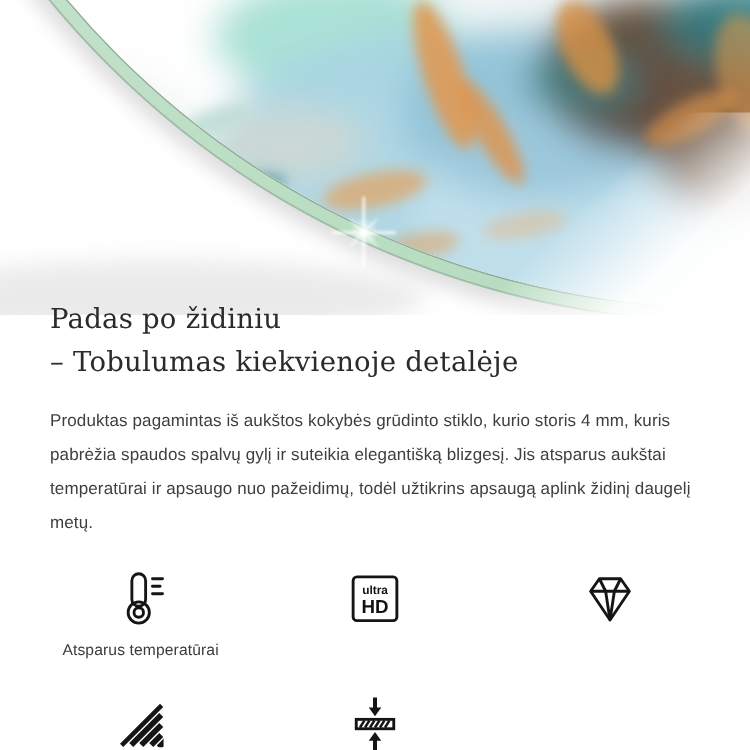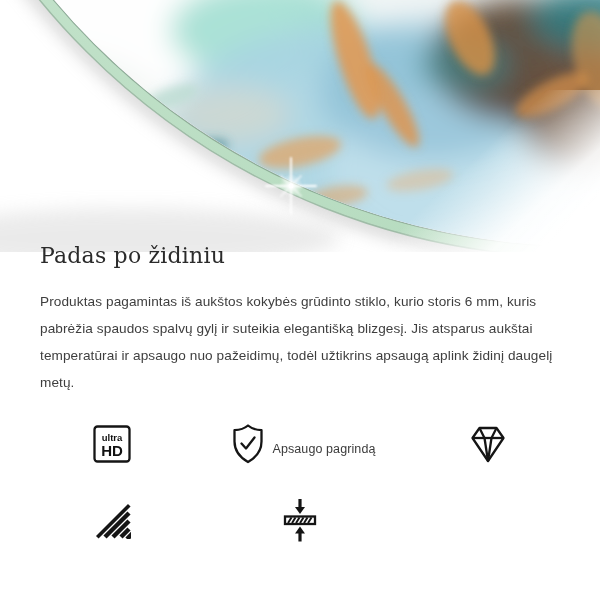--- a/index.html
+++ b/index.html
@@ -19,21 +19,21 @@
   h1 span{display:block;}
   .intro{
     margin:15px 40px 0 40px;width:528px;
     font-size:13.6px;line-height:27px;color:#3e3e3e;letter-spacing:.1px;
   }
   .features{
     margin:24px 24px 0 24px;
     display:grid;grid-template-columns:1fr 1.12fr 1fr;row-gap:28px;
     justify-items:center;
   }
-  .feature{display:flex;flex-direction:row;align-items:center;}
+  .feature{display:flex;flex-direction:column;align-items:center;}
   .feature .icon-box{width:48px;height:48px;display:flex;align-items:center;justify-content:center;}
   .feature .label{margin-top:10px;font-size:12.5px;color:#3b3b3b;letter-spacing:.1px;white-space:nowrap;}
   .ic{stroke:#151515;fill:none;stroke-width:2.3;}
   .uhd-small{font:700 9.5px "Liberation Sans",sans-serif;fill:#111;}
   .uhd-big{font:800 15px "Liberation Sans",sans-serif;fill:#111;}
 </style>
 </head>
 <body>
 
 <div class="hero">
@@ -120,46 +120,53 @@
         <line x1="281" y1="196" x2="301" y2="176" opacity="0.6"></line>
       </g>
       <circle cx="291" cy="186" r="2.4" fill="#ffffff"></circle>
     </g>
   </svg>
 </div>
 
 <main>
   <h1>
     <span>Padas po židiniu</span>
+    <span>– Tobulumas kiekvienoje detalėje</span>
   </h1>
 
-  <p class="intro">Produktas pagamintas iš aukštos kokybės grūdinto stiklo, kurio storis 6 mm, kuris pabrėžia spaudos spalvų gylį ir suteikia elegantišką blizgesį. Jis atsparus aukštai temperatūrai ir apsaugo nuo pažeidimų, todėl užtikrins apsaugą aplink židinį daugelį metų.</p>
+  <p class="intro">Produktas pagamintas iš aukštos kokybės grūdinto stiklo, kurio storis 4 mm, kuris pabrėžia spaudos spalvų gylį ir suteikia elegantišką blizgesį. Jis atsparus aukštai temperatūrai ir apsaugo nuo pažeidimų, todėl užtikrins apsaugą aplink židinį daugelį metų.</p>
 
   <div class="features">
 
+    <div class="feature">
+      <div class="icon-box">
+        <svg width="48" height="48" viewBox="0 0 48 48">
+          <rect class="ic" x="17.5" y="4" width="11" height="26" rx="5.5" fill="#fff"></rect>
+          <circle class="ic" cx="23" cy="35" r="8.5" fill="#fff"></circle>
+          <circle class="ic" cx="23" cy="35" r="3.8"></circle>
+          <g class="ic" stroke-linecap="round">
+            <line x1="34" y1="8" x2="42" y2="8"></line>
+            <line x1="34" y1="14" x2="40" y2="14"></line>
+            <line x1="34" y1="20" x2="42" y2="20"></line>
+          </g>
+        </svg>
+      </div>
+      <div class="label">Atsparus temperatūrai</div>
+    </div>
 
     <div class="feature">
       <div class="icon-box">
         <svg width="48" height="48" viewBox="0 0 48 48">
           <rect class="ic" x="6.5" y="6.5" width="35" height="35" rx="3" stroke-width="3"></rect>
           <text class="uhd-small" x="24" y="20.5" text-anchor="middle">ultra</text>
           <text class="uhd-big" x="24" y="35.5" text-anchor="middle">HD</text>
         </svg>
       </div>
     </div>
 
-    <div class="feature">
-      <div class="icon-box">
-        <svg width="48" height="48" viewBox="0 0 48 48">
-          <path class="ic" stroke-width="2.6" stroke-linejoin="round" d="M24 5.5 C27.5 8.5 32.5 10 37.5 10.2 L37.5 21.5 C37.5 31.5 31 38 24 42 C17 38 10.5 31.5 10.5 21.5 L10.5 10.2 C15.5 10 20.5 8.5 24 5.5 Z"></path>
-          <path class="ic" stroke-width="2.6" stroke-linecap="round" stroke-linejoin="round" d="M17.5 23.5 L22 28.5 L30.5 17.5"></path>
-        </svg>
-      </div>
-      <div class="label">Apsaugo pagrindą</div>
-    </div>
 
     <div class="feature">
       <div class="icon-box">
         <svg width="48" height="48" viewBox="0 0 48 48">
           <g class="ic" stroke-width="2.2" stroke-linejoin="round">
             <path d="M8.5 18 L15.5 8 L32.5 8 L39.5 18 L24 41 Z"></path>
             <line x1="8.5" y1="18" x2="39.5" y2="18"></line>
             <line x1="15.5" y1="8" x2="20.5" y2="18"></line>
             <line x1="32.5" y1="8" x2="27.5" y2="18"></line>
             <line x1="20.5" y1="18" x2="24" y2="41"></line>

